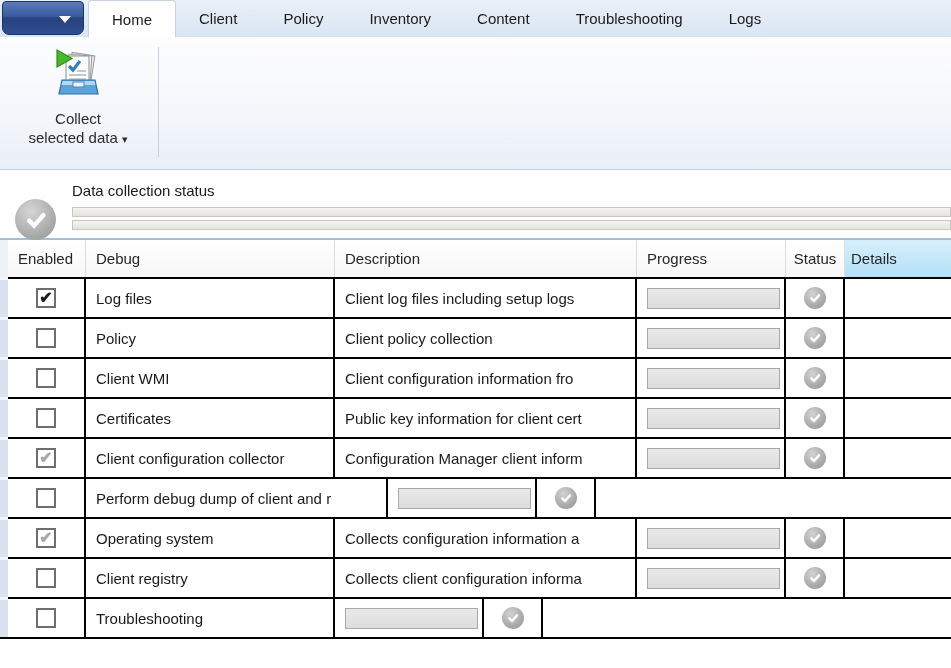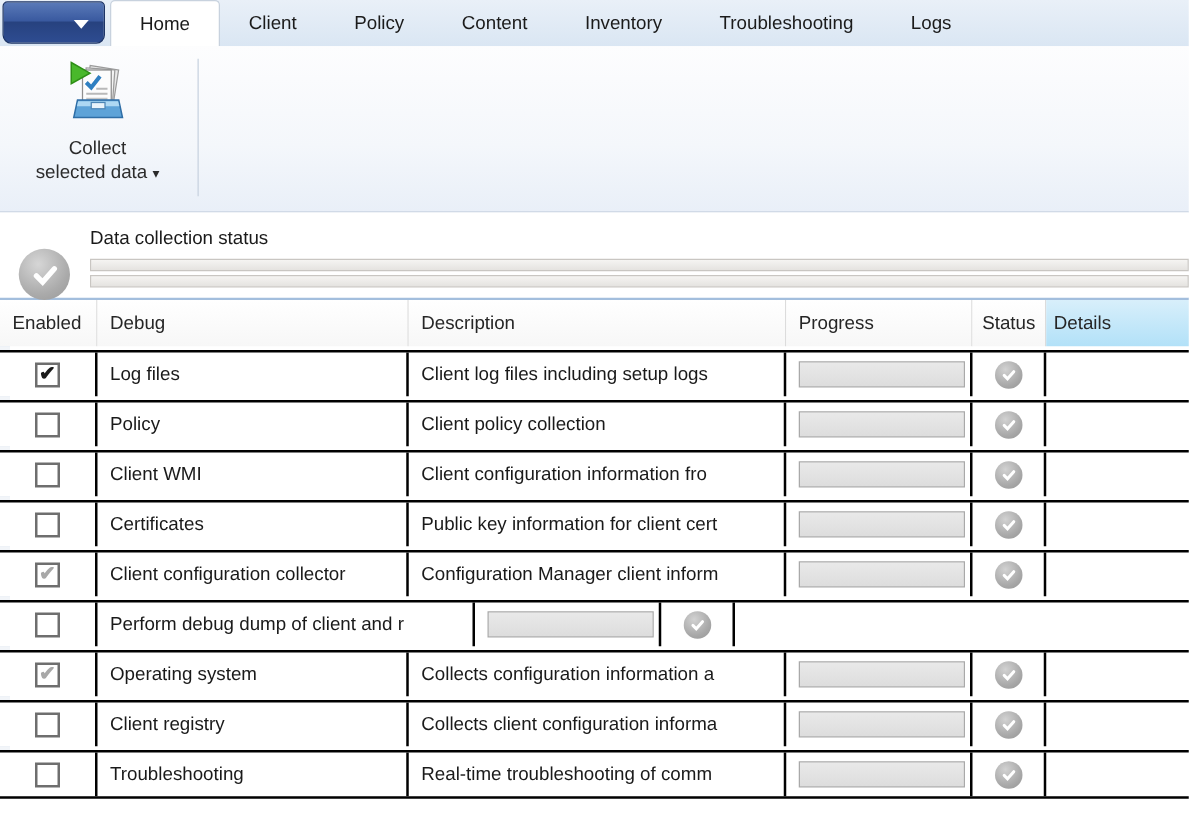--- a/index.html
+++ b/index.html
@@ -100,21 +100,21 @@
     background: linear-gradient(#f5f4f2, #e5e3e0);
     margin-bottom: 3px;
   }
 
   
   .grid {
     border-top: 2px solid #a3bedd;
     width: 951px;
   }
   .grid-body { border-bottom: 2px solid #000; }
-  .grid-row { display: flex; height: 40px; flex-direction: column; }
+  .grid-row { display: flex; height: 40px; }
   .grid-row.header { height: 37px; }
   .gutter { width: 8px; background: #d9e2ee; border-top: 3px solid #f2f5f9; }
   .grid-row.header .gutter { background: #eef2f7; border-top: none; }
   .cells { display: flex; flex: 1; border-top: 2px solid #000; }
   .grid-row.header .cells { border-top: none; background: #fdfdfd; }
   .cell { height: 100%; display: flex; align-items: center; overflow: hidden; white-space: nowrap; }
   .c-enabled  { width: 78px;  justify-content: center; }
   .c-name     { width: 249px; padding-left: 10px; }
   .c-desc     { width: 302px; padding-left: 10px; }
   .c-progress { width: 149px; padding-left: 10px; }
@@ -156,22 +156,22 @@
 <div class="screen">
 
   <div class="tabbar">
     <div class="app-button">
       <span class="app-caret"></span>
     </div>
     <div class="tabs" id="tabs">
         <div class="tab active">Home</div>
         <div class="tab">Client</div>
         <div class="tab">Policy</div>
+        <div class="tab">Inventory</div>
         <div class="tab">Content</div>
-        <div class="tab">Inventory</div>
         <div class="tab">Troubleshooting</div>
         <div class="tab">Logs</div>
       </div>
   </div>
 
   <div class="ribbon-body">
     <div class="collect-button">
       <span class="collect-icon">
         <svg viewBox="0 0 50 50" width="50" height="50">
           <rect x="17" y="7" width="23" height="27" fill="#e9e9e9" stroke="#9b9b9b" transform="rotate(9 28 20)"></rect>
@@ -397,21 +397,20 @@
     </div>
   </div>
 
   <div class="grid-row">
     <div class="gutter"></div>
     <div class="cells">
       <div class="cell c-enabled">
         <span class="checkbox"></span>
       </div>
       <div class="cell c-name">Troubleshooting</div>
-      <div class="cell c-desc">Real-time troubleshooting of comm</div>
       <div class="cell c-progress">
         <span class="rowbar"></span>
       </div>
       <div class="cell c-status">
         <span class="status-dot">
           <svg viewBox="0 0 24 24" width="16" height="16">
             <path d="M6.5 12.5l4 4 7.5-8.5" stroke="#ffffff" stroke-width="3.6" fill="none" stroke-linecap="round"></path>
           </svg>
         </span>
       </div>

